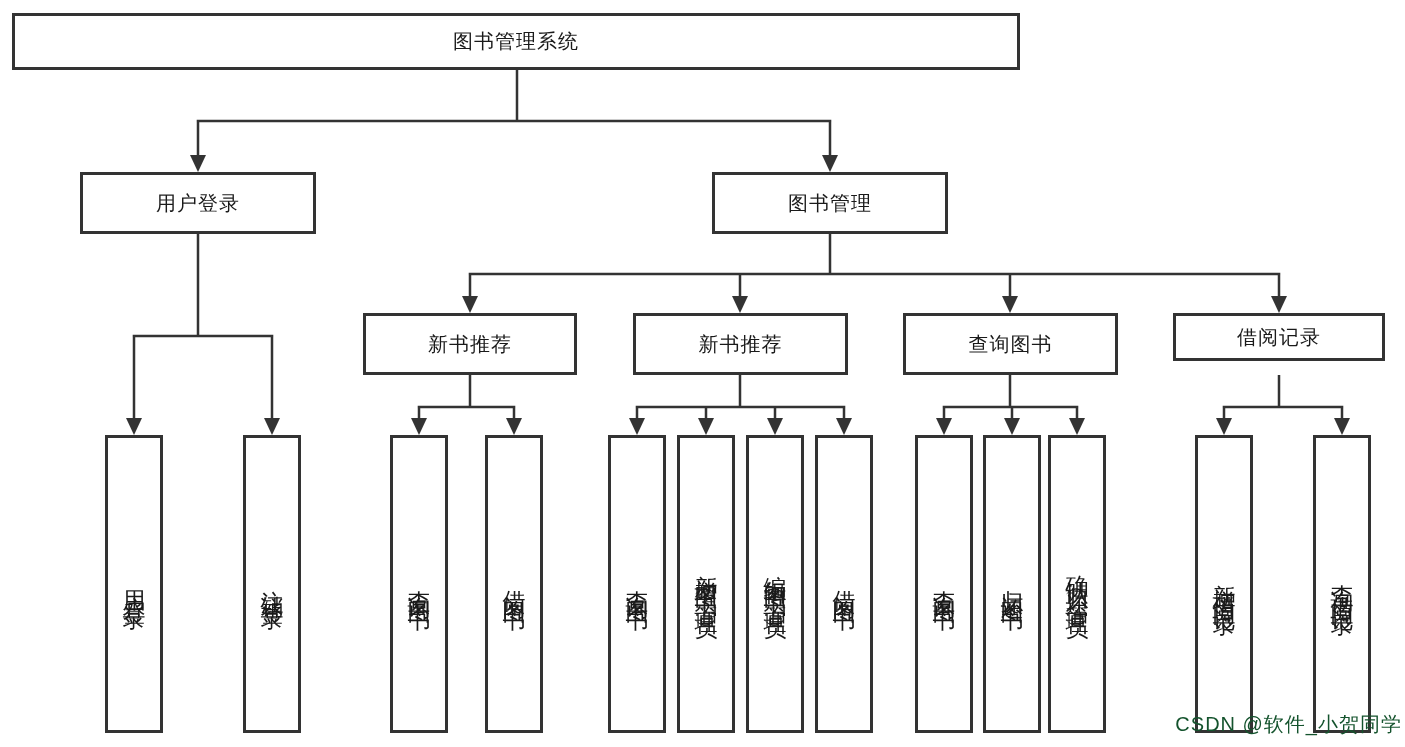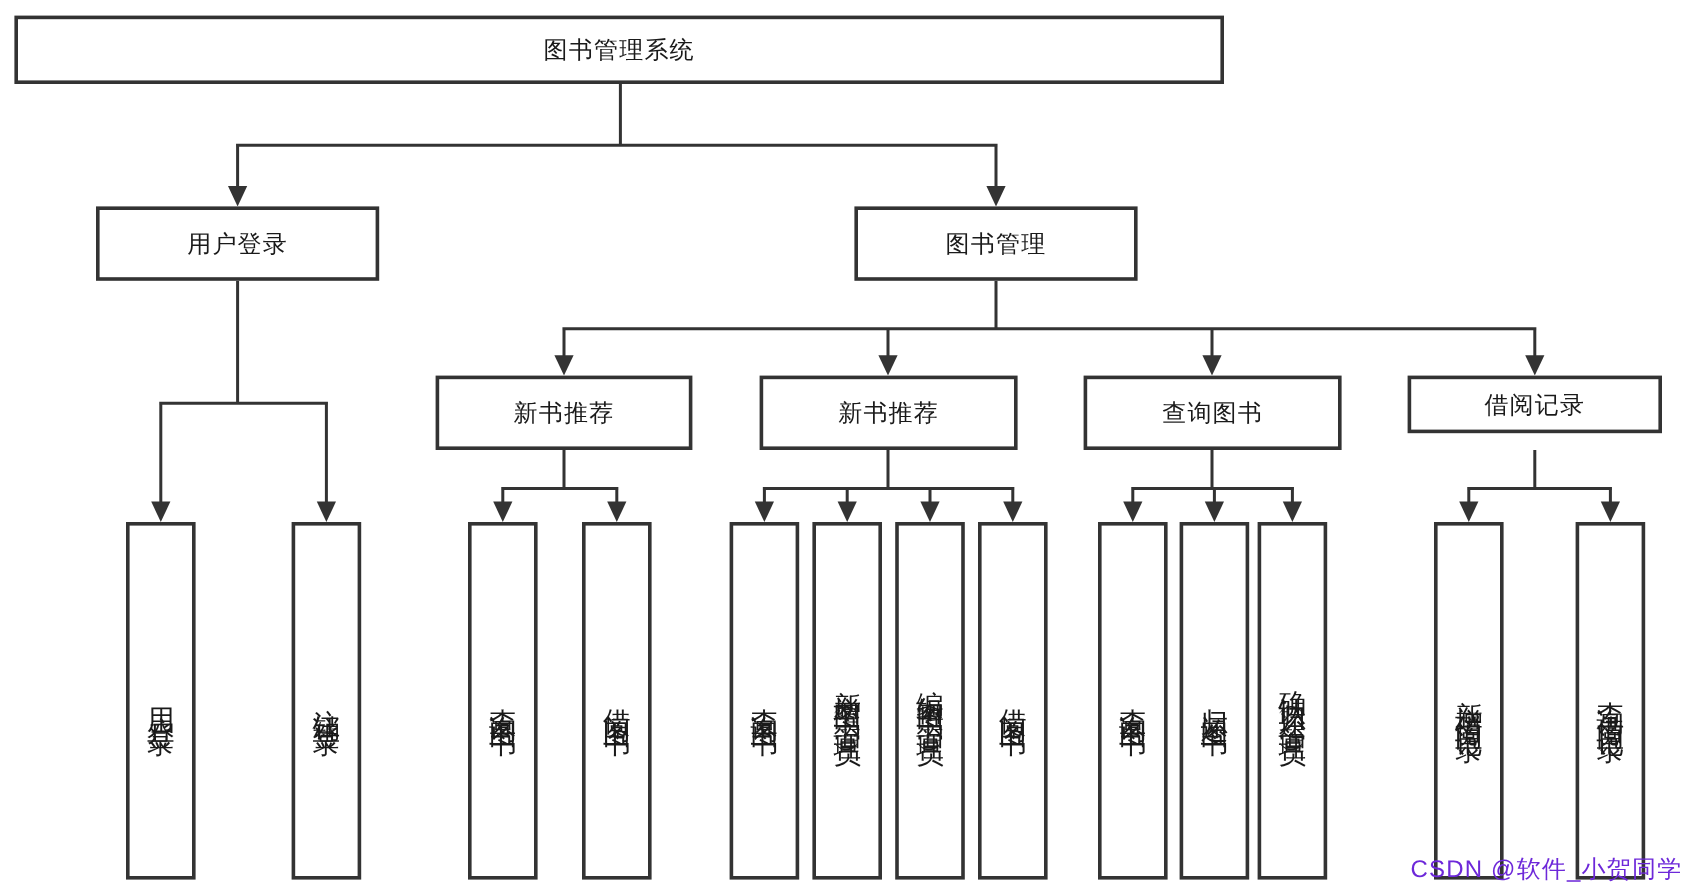--- a/index.html
+++ b/index.html
@@ -39,21 +39,21 @@
     line-height: 1.0;
     letter-spacing: 6px;
     white-space: nowrap;
   }
   .watermark {
     position: absolute;
     right: 3px;
     top: 711px;
     font-size: 20px;
     letter-spacing: 1px;
-    color: #6d28d9;
+    color: #14532d;
     white-space: nowrap;
   }
 </style>
 </head>
 <body>
 
 <div class="canvas">
 
   <svg class="connectors" viewBox="0 0 1405 747" xmlns="http://www.w3.org/2000/svg">
     <g stroke="#333333" stroke-width="2.5" fill="none">

